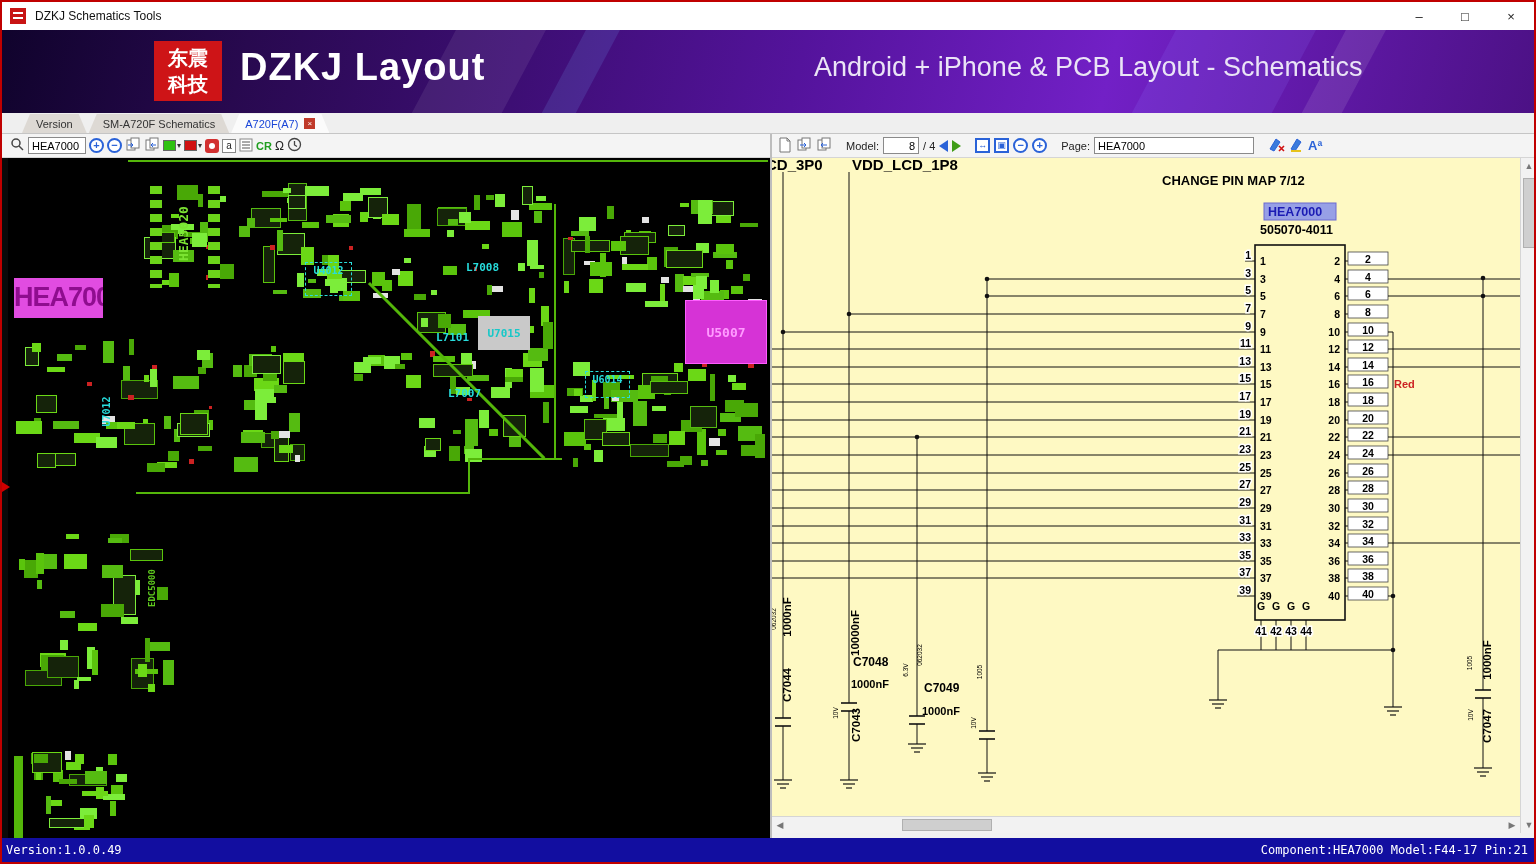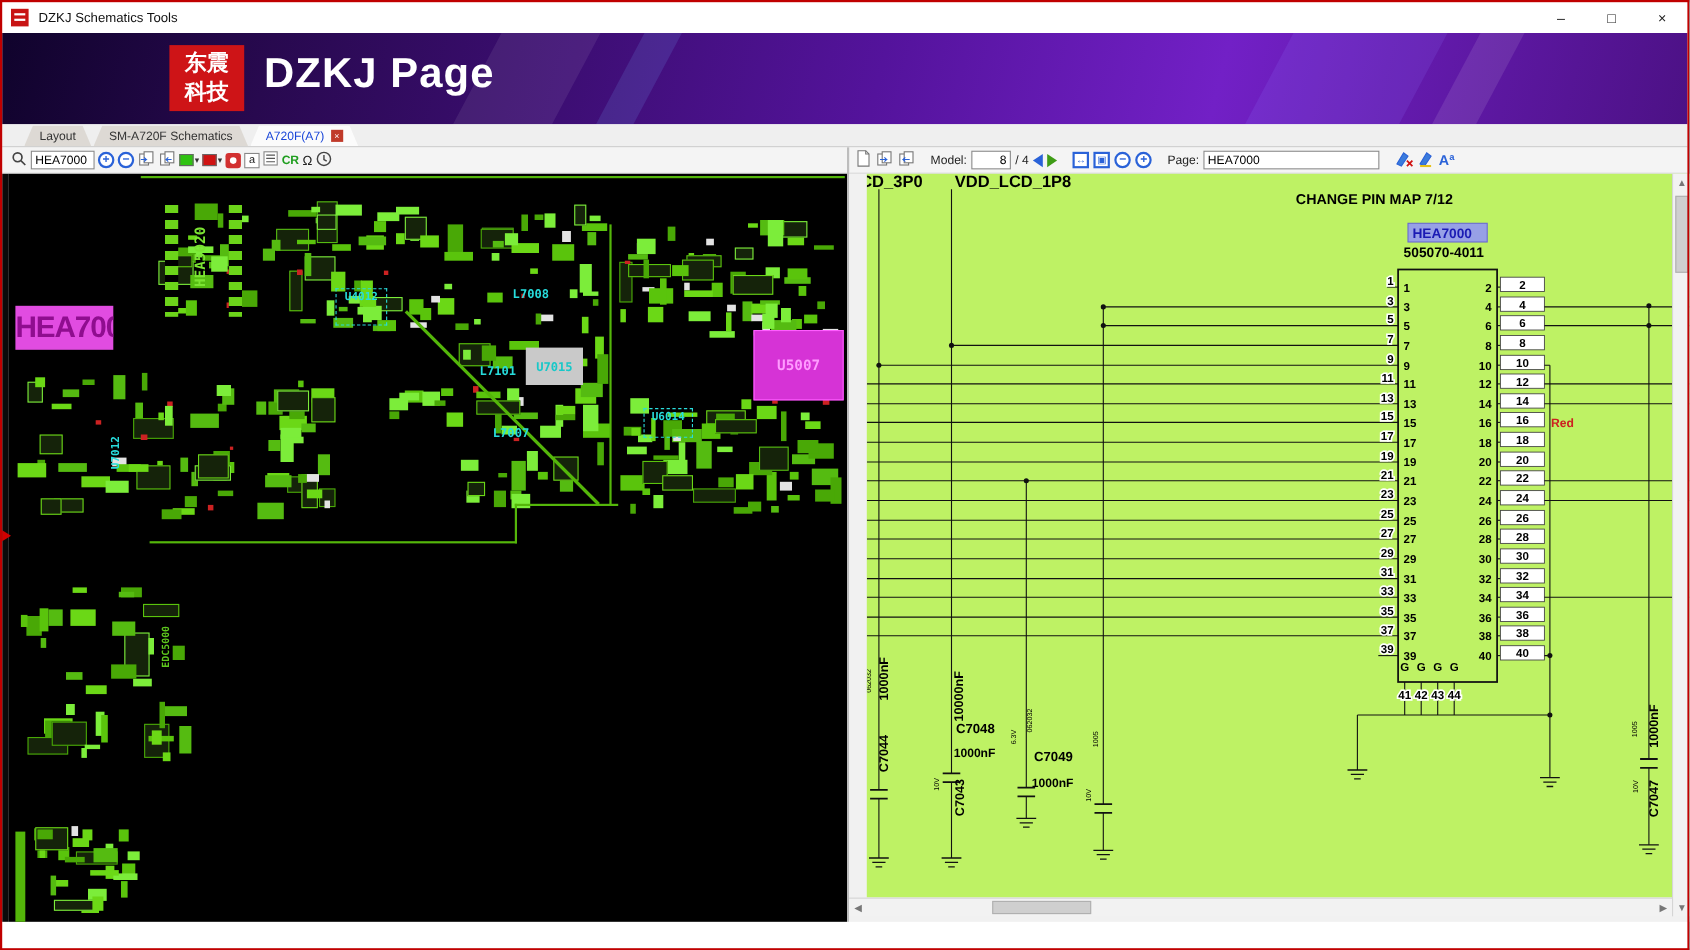--- a/index.html
+++ b/index.html
@@ -101,21 +101,21 @@
              color:#ff9bff;font:bold 13px "DejaVu Sans Mono",monospace;display:flex;align-items:center;
              justify-content:center;z-index:4;}
   #lab-edc5000{left:112px;top:425px;width:64px;text-align:center;transform:rotate(-90deg);
                color:#5ec91e;font-size:9px;}
   #lab-u7012{left:70px;top:248px;width:56px;text-align:center;transform:rotate(-90deg);font-size:10px;}
   #found-arrow{position:absolute;left:2px;top:482px;width:0;height:0;z-index:61;
                border-top:5px solid transparent;border-bottom:5px solid transparent;border-left:8px solid #d00000;}
 
   
   #sch-wrap{position:absolute;left:772px;top:158px;width:764px;height:680px;background:#f1f1f1;}
-  #sch-white{position:absolute;left:16px;top:0;width:748px;height:658px;background:#bef264;overflow:hidden;}
+  #sch-white{position:absolute;left:0;top:0;width:748px;height:658px;background:#fef9c3;overflow:hidden;}
   svg text{font-family:"Liberation Sans",sans-serif;}
   .pin{font-weight:bold;font-size:10.5px;fill:#000;}
   .halo{stroke:#fff;stroke-width:3px;paint-order:stroke fill;}
   .net{font-weight:bold;font-size:15px;fill:#000;}
   .sch-title{font-weight:bold;font-size:13px;fill:#000;}
   .comp-name{font-weight:bold;font-size:12.5px;fill:#1b1bb4;}
   .comp-part{font-weight:bold;font-size:12.5px;fill:#000;}
   .red-note{font-weight:bold;font-size:11px;fill:#cc2222;}
   .cap-big{font-weight:bold;font-size:11.5px;fill:#000;text-anchor:middle;}
   .cap-big-h{font-weight:bold;font-size:12px;fill:#000;}
@@ -156,26 +156,27 @@
 
   <div class="banner">
     <div class="streak" id="streak1"></div>
     <div class="streak" id="streak2"></div>
     <div class="streak" id="streak3"></div>
     <div class="streak" id="streak4"></div>
     <div class="logo">
       <span>东震</span>
       <span>科技</span>
     </div>
-    <div class="brand">DZKJ Page</div>
+    <div class="brand">DZKJ Layout</div>
+    <div class="tagline">Android + iPhone &amp; PCB Layout - Schematics</div>
   </div>
 
   <div class="tabbar">
     <div class="tab">
-      <span class="tablabel">Layout</span>
+      <span class="tablabel">Version</span>
     </div>
     <div class="tab">
       <span class="tablabel">SM-A720F Schematics</span>
     </div>
     <div class="tab active">
       <span class="tablabel">A720F(A7)</span>
       <span class="tabclose">×</span>
     </div>
   </div>
 
@@ -959,18 +960,22 @@
       <span class="scroll-arrow" style="right:0;top:0">▶</span>
       <div class="thumb" id="hthumb"></div>
     </div>
     <div id="vscroll">
       <span class="scroll-arrow" style="left:0;top:0">▲</span>
       <span class="scroll-arrow" style="left:0;bottom:0">▼</span>
       <div class="thumb" id="vthumb"></div>
     </div>
   </div>
 
+  <div class="statusbar">
+    <span class="status-left">Version:1.0.0.49</span>
+    <span class="status-right">Component:HEA7000 Model:F44-17 Pin:21</span>
+  </div>
 
   <div class="edge" id="edge-top"></div>
   <div class="edge" id="edge-left"></div>
   <div class="edge" id="edge-right"></div>
   <div class="edge" id="edge-bottom"></div>
 </div>
 
 </body></html>

